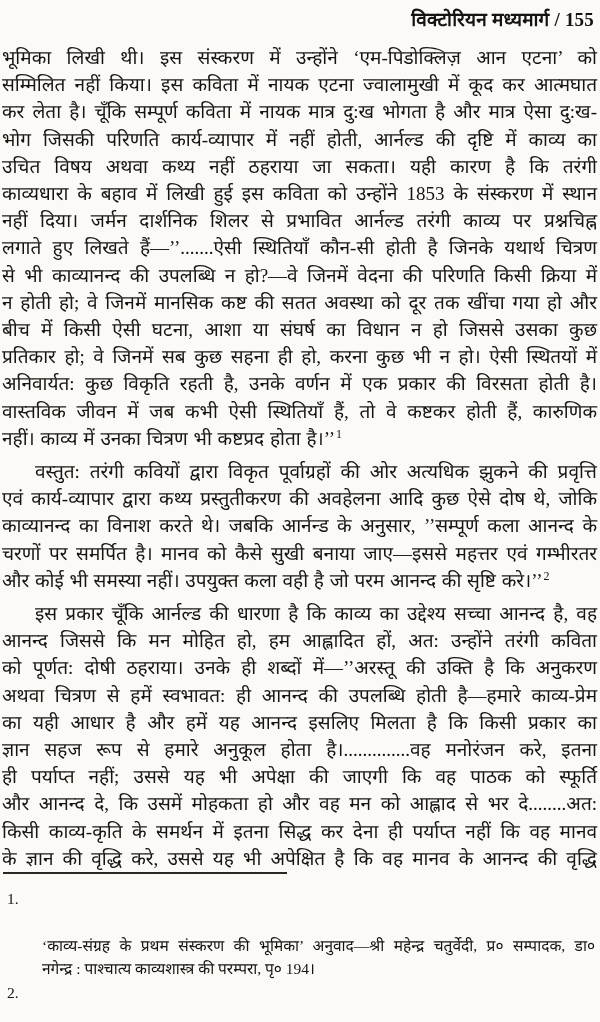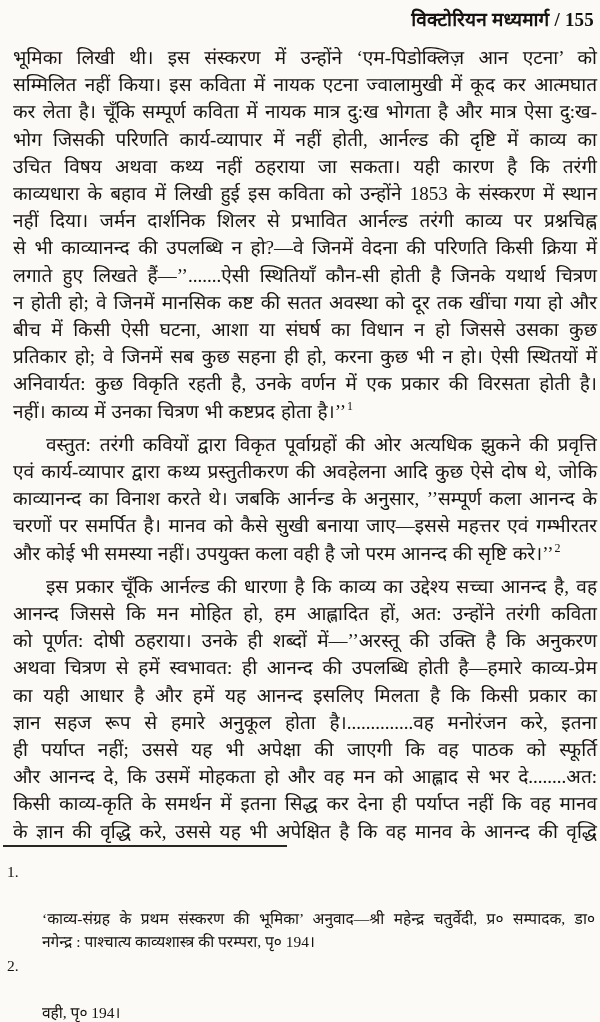--- a/index.html
+++ b/index.html
@@ -18,21 +18,21 @@
     flex-direction: column;
   }
   .page-header {
     text-align: right;
     font-weight: 700;
     font-size: 19px;
     line-height: 24px;
     padding-right: 3px;
     letter-spacing: 0.2px;
   }
-  .body-paragraphs { margin-top: 12px; margin-left: 11px; }
+  .body-paragraphs { margin-top: 12px; }
   .para { margin: 0; }
   .para + .para { margin-top: 6px; }
   .line {
     font-size: 19px;
     line-height: 27.2px;
     text-align: justify;
     text-align-last: justify;
     word-spacing: 1px;
   }
   .line.last { text-align-last: left; }
@@ -78,26 +78,27 @@
 
   <div class="body-paragraphs">
       <div class="para">
         <div class="line">भूमिका लिखी थी। इस संस्करण में उन्होंने ‘एम-पिडोक्लिज़ आन एटना’ को</div>
         <div class="line">सम्मिलित नहीं किया। इस कविता में नायक एटना ज्वालामुखी में कूद कर आत्मघात</div>
         <div class="line">कर लेता है। चूँकि सम्पूर्ण कविता में नायक मात्र दु:ख भोगता है और मात्र ऐसा दु:ख-</div>
         <div class="line">भोग जिसकी परिणति कार्य-व्यापार में नहीं होती, आर्नल्ड की दृष्टि में काव्य का</div>
         <div class="line">उचित विषय अथवा कथ्य नहीं ठहराया जा सकता। यही कारण है कि तरंगी</div>
         <div class="line">काव्यधारा के बहाव में लिखी हुई इस कविता को उन्होंने 1853 के संस्करण में स्थान</div>
         <div class="line">नहीं दिया। जर्मन दार्शनिक शिलर से प्रभावित आर्नल्ड तरंगी काव्य पर प्रश्नचिह्न</div>
+        <div class="line">लगाते हुए लिखते हैं—’’.......ऐसी स्थितियाँ कौन-सी होती है जिनके यथार्थ चित्रण</div>
         <div class="line">से भी काव्यानन्द की उपलब्धि न हो?—वे जिनमें वेदना की परिणति किसी क्रिया में</div>
-        <div class="line">लगाते हुए लिखते हैं—’’.......ऐसी स्थितियाँ कौन-सी होती है जिनके यथार्थ चित्रण</div>
         <div class="line">न होती हो; वे जिनमें मानसिक कष्ट की सतत अवस्था को दूर तक खींचा गया हो और</div>
         <div class="line">बीच में किसी ऐसी घटना, आशा या संघर्ष का विधान न हो जिससे उसका कुछ</div>
         <div class="line">प्रतिकार हो; वे जिनमें सब कुछ सहना ही हो, करना कुछ भी न हो। ऐसी स्थितयों में</div>
         <div class="line">अनिवार्यत: कुछ विकृति रहती है, उनके वर्णन में एक प्रकार की विरसता होती है।</div>
+        <div class="line">वास्तविक जीवन में जब कभी ऐसी स्थितियाँ हैं, तो वे कष्टकर होती हैं, कारुणिक</div>
         <div class="line last">नहीं। काव्य में  उनका चित्रण भी कष्टप्रद होता है।’’<sup class="fn-ref">1</sup></div>
       </div>
       <div class="para indent">
         <div class="line">वस्तुत: तरंगी कवियों द्वारा विकृत पूर्वाग्रहों की ओर अत्यधिक झुकने की प्रवृत्ति</div>
         <div class="line">एवं कार्य-व्यापार द्वारा कथ्य प्रस्तुतीकरण की अवहेलना आदि कुछ ऐसे दोष थे, जोकि</div>
         <div class="line">काव्यानन्द का विनाश करते थे। जबकि आर्नन्ड के अनुसार, ’’सम्पूर्ण कला आनन्द के</div>
         <div class="line">चरणों पर समर्पित है। मानव को कैसे सुखी बनाया जाए—इससे महत्तर एवं गम्भीरतर</div>
         <div class="line last">और कोई भी समस्या नहीं। उपयुक्त कला वही है जो परम आनन्द की सृष्टि करे।’’<sup class="fn-ref">2</sup></div>
       </div>
       <div class="para indent">

